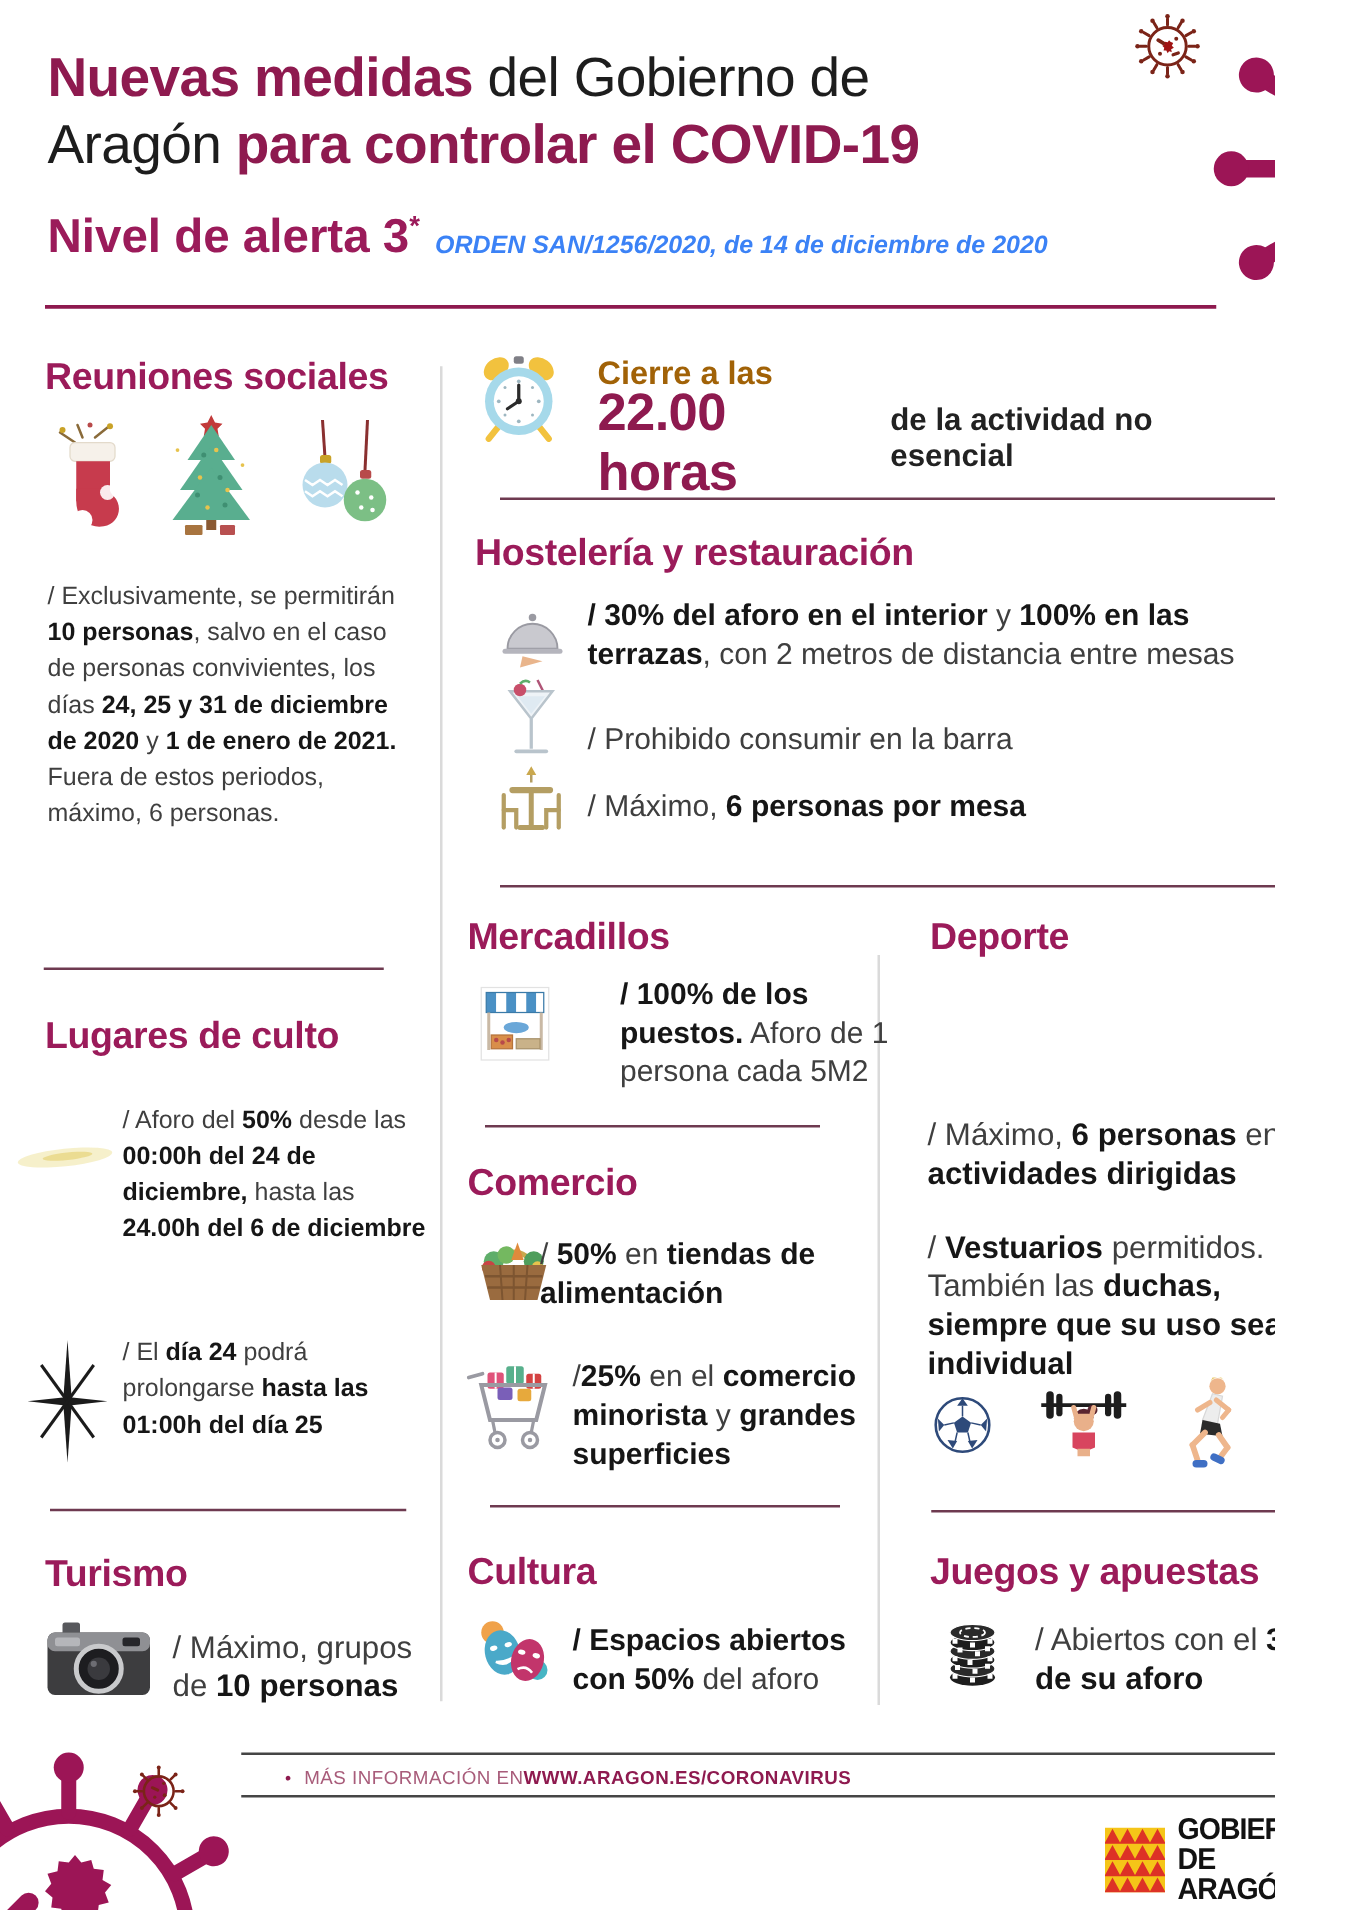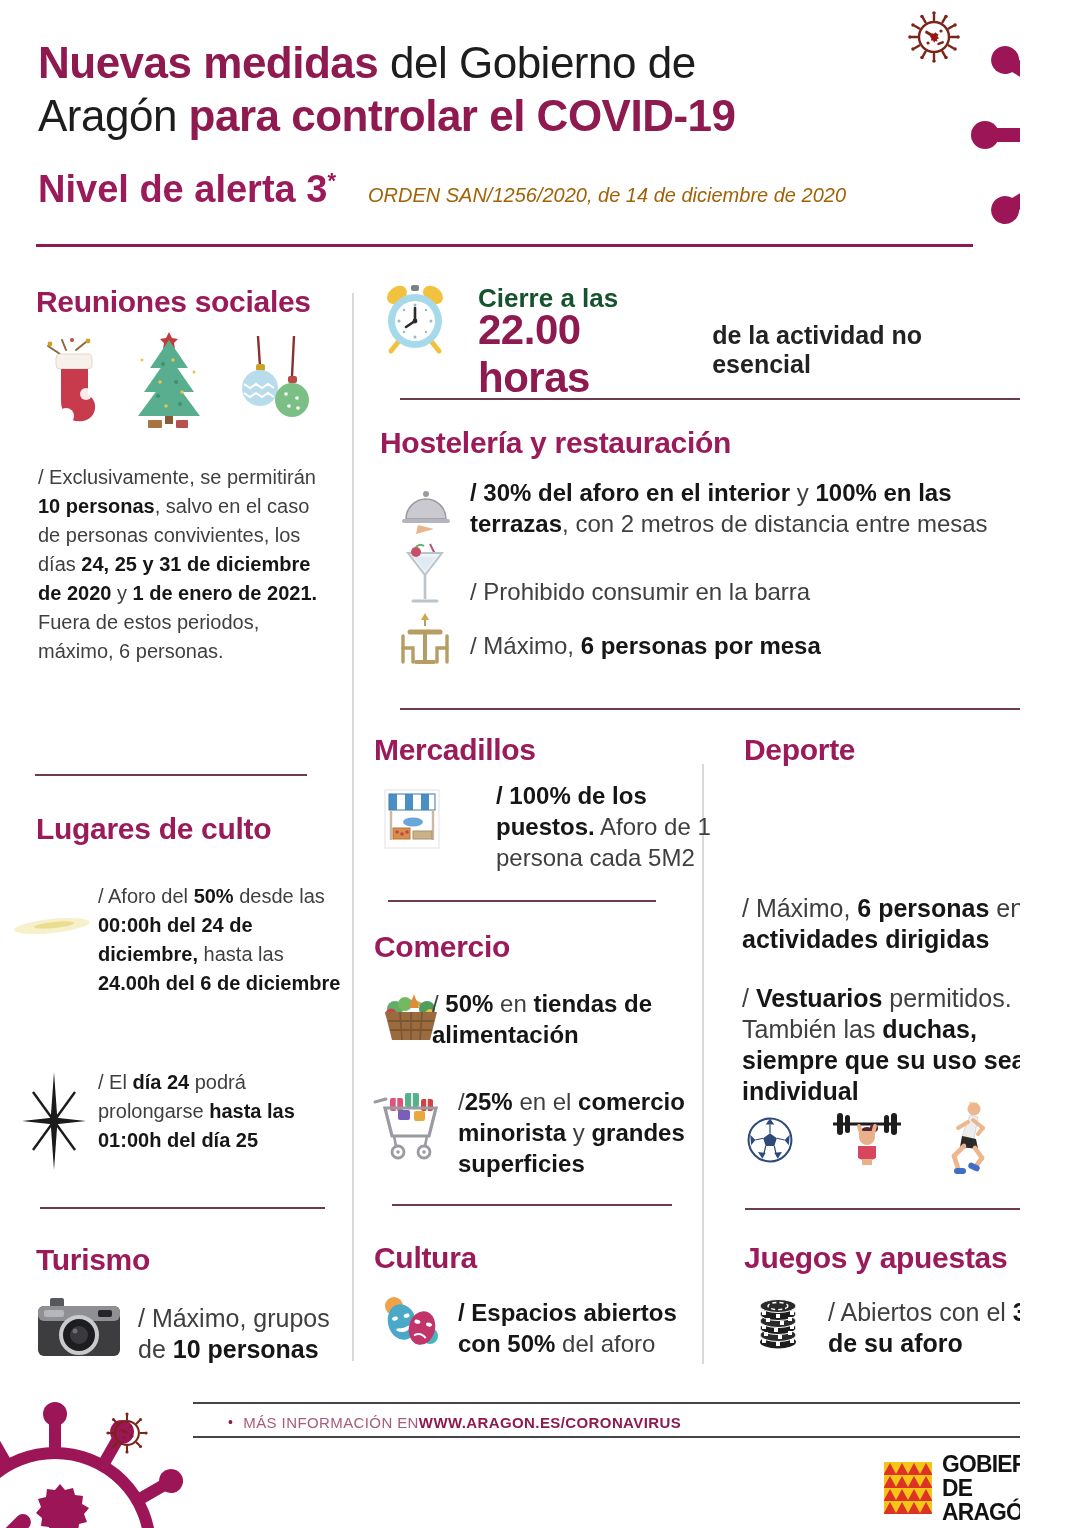--- a/index.html
+++ b/index.html
@@ -17,24 +17,24 @@
   
   .sep{position:absolute;height:2px;background:#6e3a50;}
   .vdiv{position:absolute;width:2px;background:#dadada;}
   .fline{position:absolute;height:2px;background:#454545;}
   
   .title{font-size:44px;line-height:53px;font-weight:500;color:#1d1d1d;letter-spacing:-0.5px;}
   .title .acc{color:#8e1a4f;font-weight:800;}
   .alert-row{display:flex;align-items:baseline;}
   .alert{font-size:38px;font-weight:600;color:#9b1b5a;}
   .alert sup{font-size:22px;}
-  .order{font-size:20px;font-style:italic;font-weight:400;color:#a16207;margin-left:32px;}
+  .order{font-size:20px;font-style:italic;font-weight:700;color:#3b82f6;margin-left:12px;}
   .hrule{position:absolute;height:3px;background:#8e1a4f;}
   
-  .closure-intro{font-size:26px;font-weight:700;color:#14532d;}
+  .closure-intro{font-size:26px;font-weight:700;color:#a16207;}
   .closure-row{display:flex;align-items:baseline;}
   .closure-time{font-size:42px;font-weight:800;color:#8e1a4f;letter-spacing:-0.5px;}
   .closure-scope{font-size:25px;font-weight:700;color:#222;margin-left:14px;}
   
   .finfo{font-size:15px;letter-spacing:.4px;display:flex;align-items:center;}
   .finfo .bullet{color:#8e1a4f;margin-right:10px;font-size:14px;}
   .finfo .pfx{color:#a85c7a;font-weight:500;}
   .finfo .url{color:#8e1a4f;font-weight:800;}
   .logo{display:flex;align-items:center;gap:10px;}
   .logo-text{font-size:24px;line-height:24px;font-weight:800;letter-spacing:-0.8px;color:#121212;

